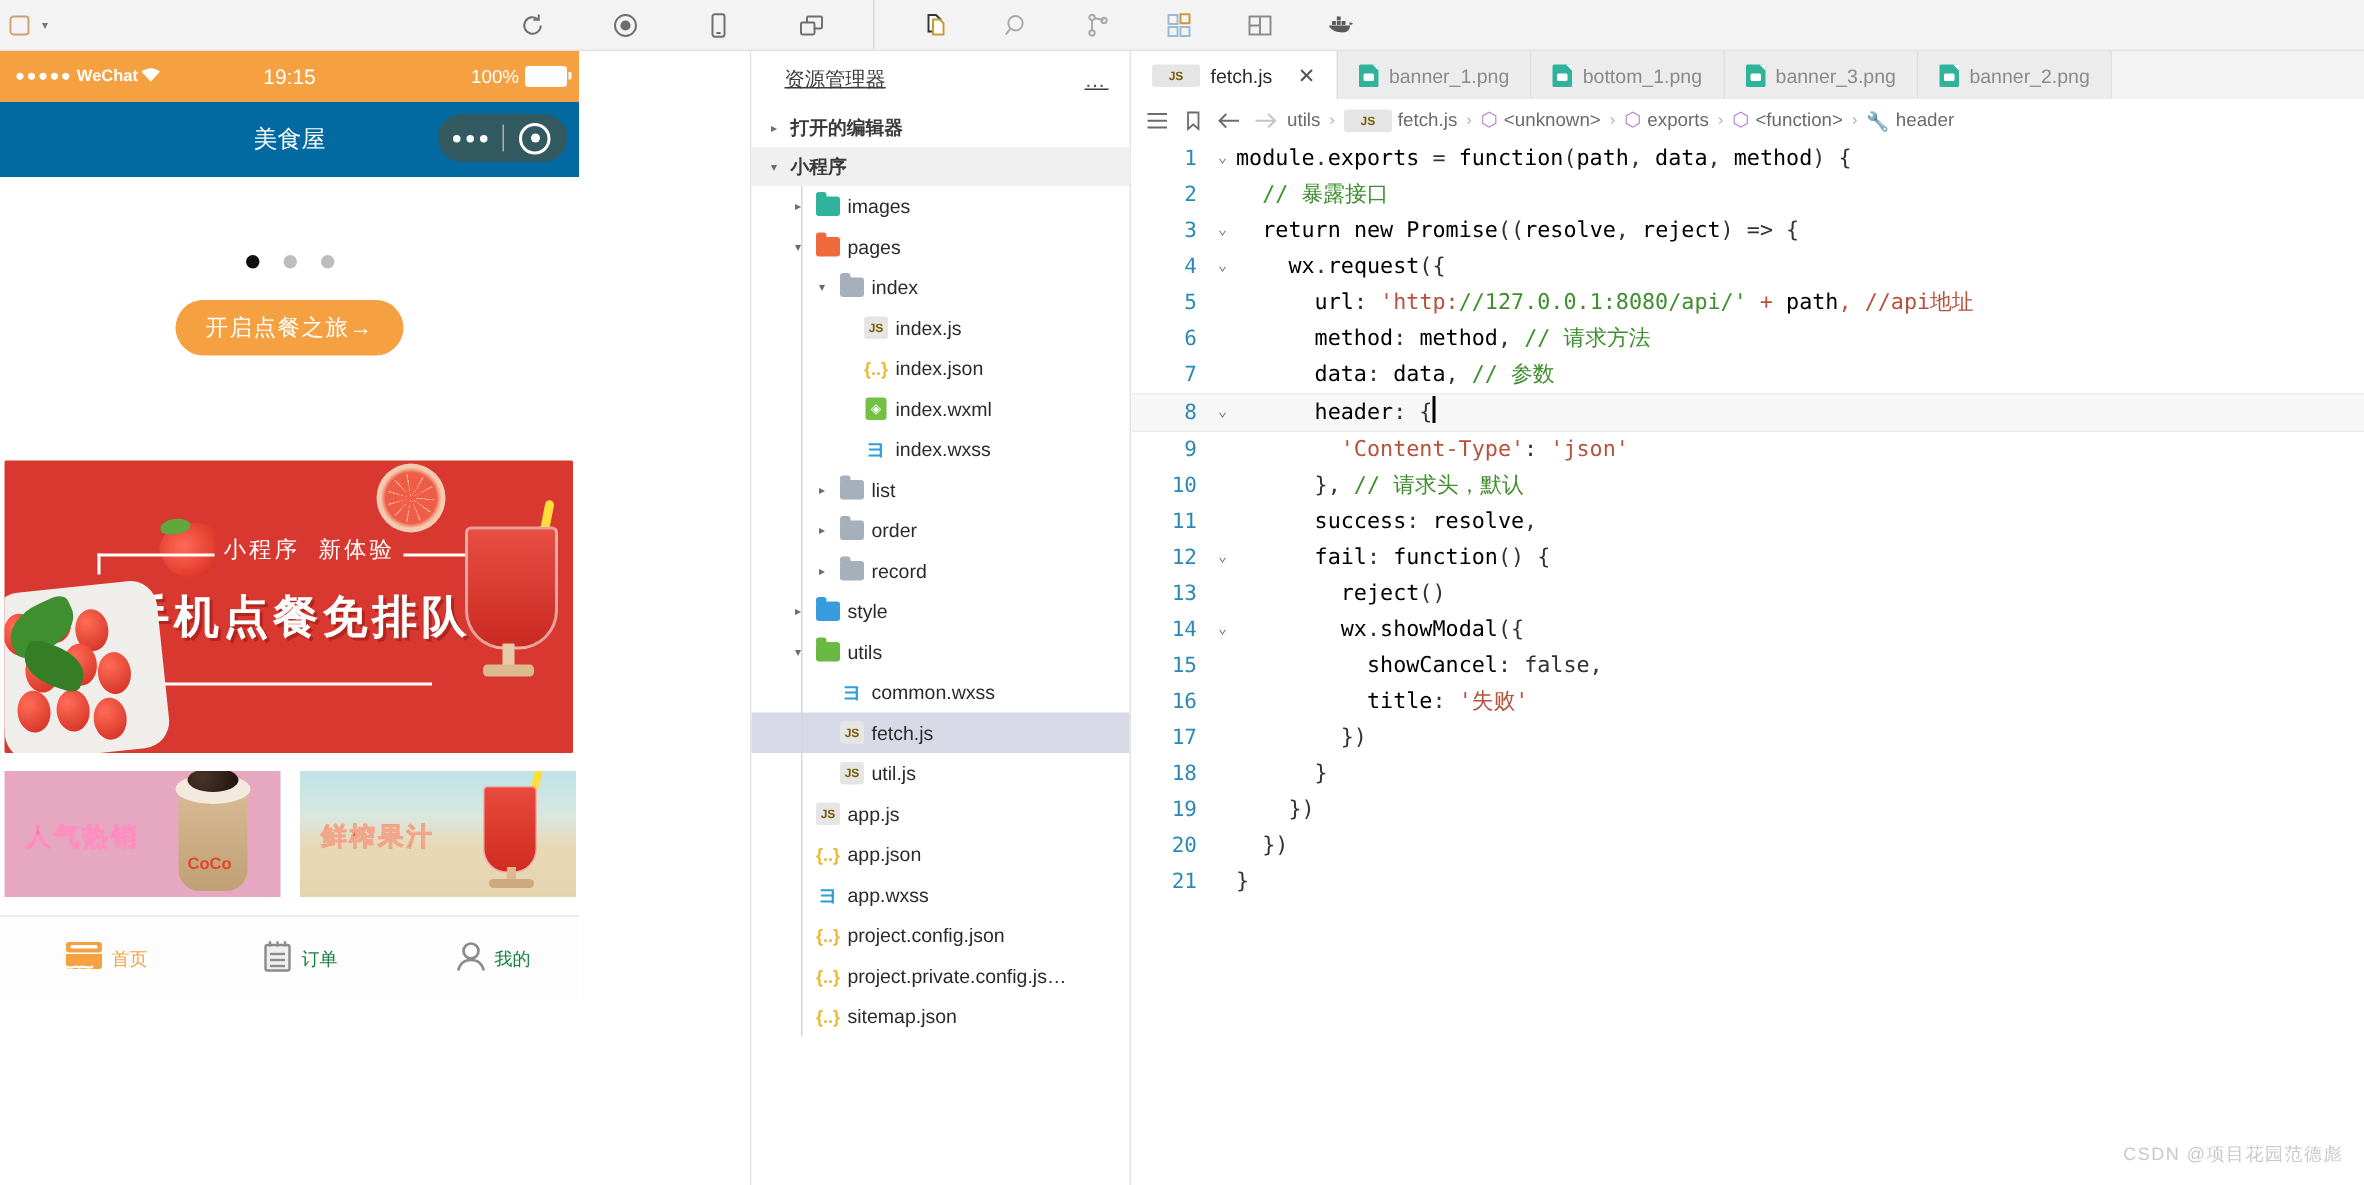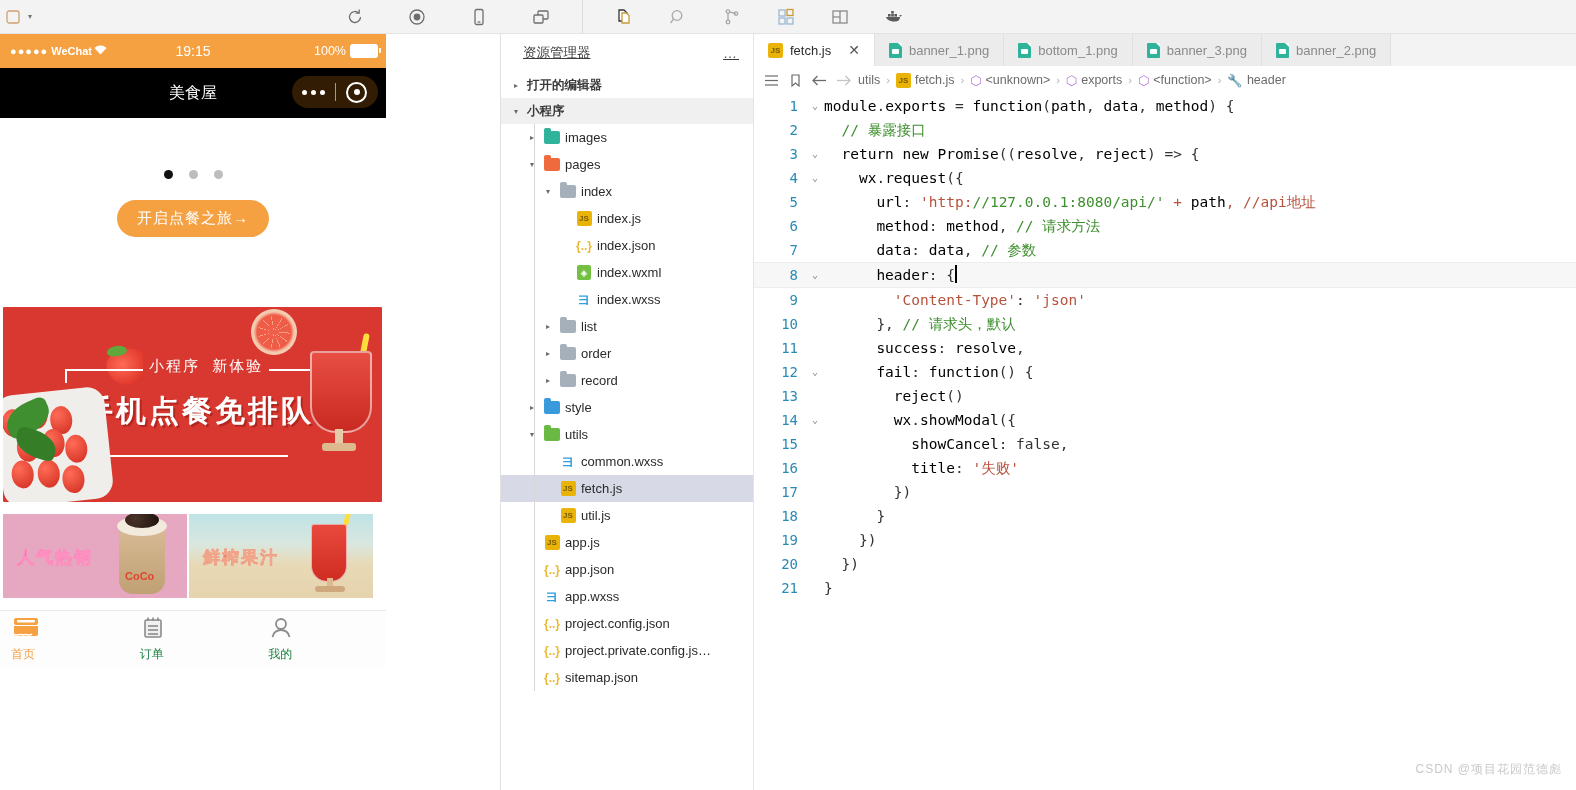--- a/index.html
+++ b/index.html
@@ -34,21 +34,21 @@
               color:#fff;font-size:13px;padding:0 10px;position:relative;}
   .dots5{letter-spacing:1px;font-size:11px;}
   .wechat-lbl{margin-left:3px;font-size:11px;font-weight:600;}
   .wifi{margin-left:2px;font-size:12px;}
   .clock{position:absolute;left:50%;transform:translateX(-50%);font-size:14px;}
   .batt{position:absolute;right:8px;display:flex;align-items:center;gap:4px;font-size:12.5px;}
   .batt-body{width:26px;height:12px;border:1.6px solid #fff;border-radius:2.5px;
              position:relative;background:#fff;}
   .batt-body:after{content:"";position:absolute;right:-4px;top:3px;width:2.5px;height:5px;
                    background:#fff;border-radius:0 1px 1px 0;}
-  .nav-bar{height:50px;background:#000000;position:relative;display:flex;align-items:center;
+  .nav-bar{height:50px;background:#0369a1;position:relative;display:flex;align-items:center;
            justify-content:center;}
   .nav-title{color:#fff;font-size:16px;}
   .capsule{position:absolute;right:8px;top:8px;width:86px;height:32px;border-radius:16px;
            background:rgba(120,70,10,0.42);display:flex;align-items:center;}
   .cap-dots{flex:1;display:flex;align-items:center;justify-content:center;gap:4px;}
   .cap-dots i{width:5px;height:5px;border-radius:50%;background:#fff;display:block;}
   .cap-sep{width:1px;height:18px;background:rgba(255,255,255,.55);}
   .cap-circ{flex:1;display:flex;align-items:center;justify-content:center;}
   .cap-circ span{width:17px;height:17px;border-radius:50%;border:2px solid #fff;
                  display:flex;align-items:center;justify-content:center;}
@@ -94,21 +94,21 @@
   .b-glass-cup{position:absolute;top:0;left:0;width:58px;height:78px;
      background:linear-gradient(#e84e43,#c92a22);border-radius:4px 4px 26px 26px;
      border:2px solid rgba(255,255,255,.55);}
   .b-glass-stem{position:absolute;top:78px;left:25px;width:8px;height:16px;background:#e6c9a8;}
   .b-glass-foot{position:absolute;top:92px;left:12px;width:34px;height:8px;background:#ddb98f;
      border-radius:3px;}
   .b-straw{position:absolute;top:-18px;right:4px;width:6px;height:62px;background:#ffdd3c;
      transform:rotate(11deg);border-radius:3px;}
 
   
-  .cards{display:flex;gap:2px;margin:12px 0 0 3px;}
+  .cards{display:flex;gap:13px;margin:12px 0 0 3px;}
   .card{width:184px;height:84px;position:relative;overflow:hidden;}
   .card-a{background:#e6a7c0;}
   .card-b{background:linear-gradient(#bfe3e6 0%,#d9e7df 36%,#e8d9b6 60%,#e6d3ae 100%);}
   .card-txt{position:absolute;left:14px;top:32px;font-size:17px;font-weight:bold;letter-spacing:2px;}
   .card-a .card-txt{color:#f0529a;-webkit-text-stroke:0.6px #ff8fc0;}
   .card-b .card-txt{color:#e2442f;-webkit-text-stroke:0.6px #f1a58a;}
   .milk{position:absolute;right:22px;top:8px;width:46px;height:72px;
      background:linear-gradient(#d9bd97,#c0a074);border-radius:4px 4px 14px 14px;}
   .milk:before{content:"";position:absolute;top:-6px;left:-2px;width:50px;height:20px;
      background:#f2eadc;border-radius:50%;}
@@ -120,40 +120,40 @@
      border:1.5px solid rgba(255,255,255,.6);}
   .juice2-stem{position:absolute;right:40px;top:64px;width:6px;height:10px;background:#ddb98f;}
   .juice2-foot{position:absolute;right:28px;top:72px;width:30px;height:6px;background:#cfa87e;
      border-radius:3px;}
   .straw2{position:absolute;right:26px;top:-4px;width:5px;height:38px;background:#ffdd3c;
      transform:rotate(14deg);border-radius:3px;}
 
   
   .tabbar{margin-top:12px;width:386px;height:56px;background:#fdfdfd;border-top:1px solid #e8e8e8;
           display:flex;}
-  .tabitem{flex:1;display:flex;flex-direction:column;align-items:flex-start;justify-content:center;gap:3px;cursor:pointer;padding-left:11px;}
+  .tabitem{flex:1;display:flex;align-items:center;justify-content:center;gap:3px;cursor:pointer;padding-left:11px;}
   .tablabel{font-size:12px;color:#15803d;}
   .tabitem.active .tablabel{color:#f5a142;}
 
   
   .explorer{width:252px;flex:0 0 252px;background:#fff;border-right:1px solid #e4e4e4;
             display:flex;flex-direction:column;font-size:13px;}
   .exp-head{height:38px;display:flex;align-items:center;justify-content:space-between;
             padding:0 14px 0 22px;color:#3b3b3b;font-size:13.5px;text-decoration:underline;}
   .exp-dots{color:#555;letter-spacing:2px;font-size:14px;cursor:pointer;}
   .exp-sec{height:26px;display:flex;align-items:center;gap:4px;padding-left:8px;
            font-weight:bold;font-size:12.5px;color:#3b3b3b;cursor:pointer;}
   .tw{width:14px;text-align:center;font-size:8px;color:#6b6b6b;display:inline-block;}
   .row{height:27px;display:flex;align-items:center;gap:5px;cursor:pointer;white-space:nowrap;color:#2a2a2a;}
   .row.sel{background:#d7dae6;}
   .fi{width:16px;height:16px;flex:0 0 16px;display:flex;align-items:center;justify-content:center;font-size:10px;}
   .fldr{width:16px;height:13px;border-radius:2px;position:relative;}
   .fldr:before{content:"";position:absolute;top:-3px;left:0;width:7px;height:4px;border-radius:2px 2px 0 0;background:inherit;}
-  .js-badge{background:#eab308;color:#7a5c00;font-size:8px;font-weight:bold;border-radius:2px;
-            width:15px;height:15px;display:flex;align-items:center;justify-content:center;}
+  .js-badge{background:#e5e5e5;color:#7a5c00;font-size:8px;font-weight:bold;border-radius:2px;
+            width:32px;height:15px;display:flex;align-items:center;justify-content:center;}
   .json-badge{color:#e8b931;font-size:12px;font-weight:bold;}
   .wxml-badge{background:#74c043;color:#fff;border-radius:2px;width:14px;height:15px;
               display:flex;align-items:center;justify-content:center;font-size:9px;}
   .wxss-badge{color:#2f9fe0;font-size:13px;font-weight:bold;}
   .guide{position:relative;}
   .guide:before{content:"";position:absolute;left:33px;top:0;bottom:0;width:1px;background:#d6d6d6;}
 
   
   .editor{flex:1;display:flex;flex-direction:column;min-width:0;background:#fff;}
   .tabs{height:32px;display:flex;background:#f3f3f3;flex:0 0 32px;}

